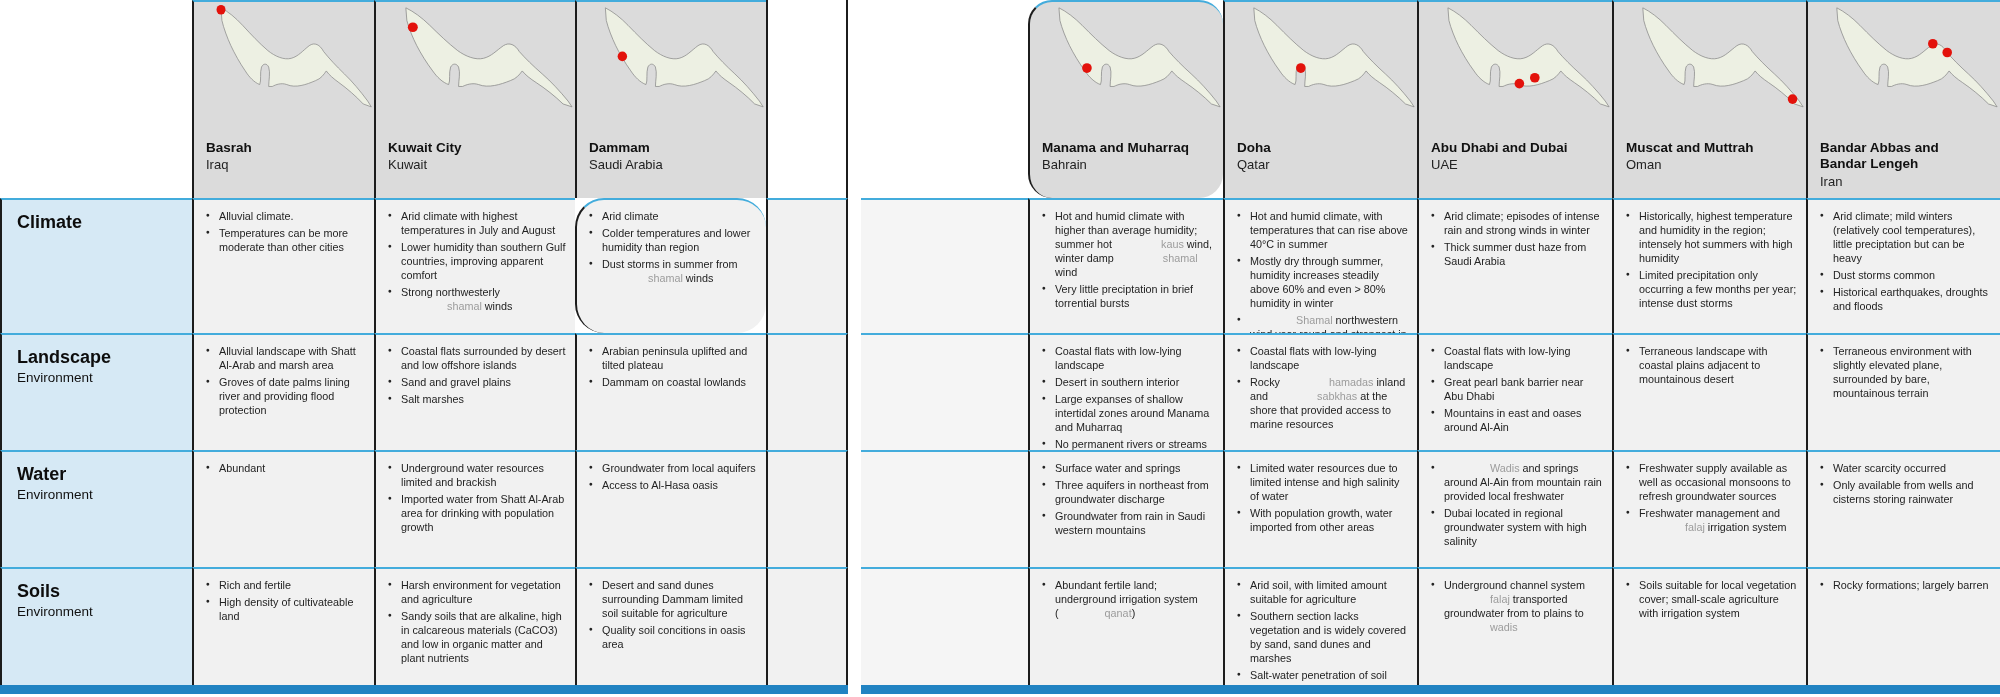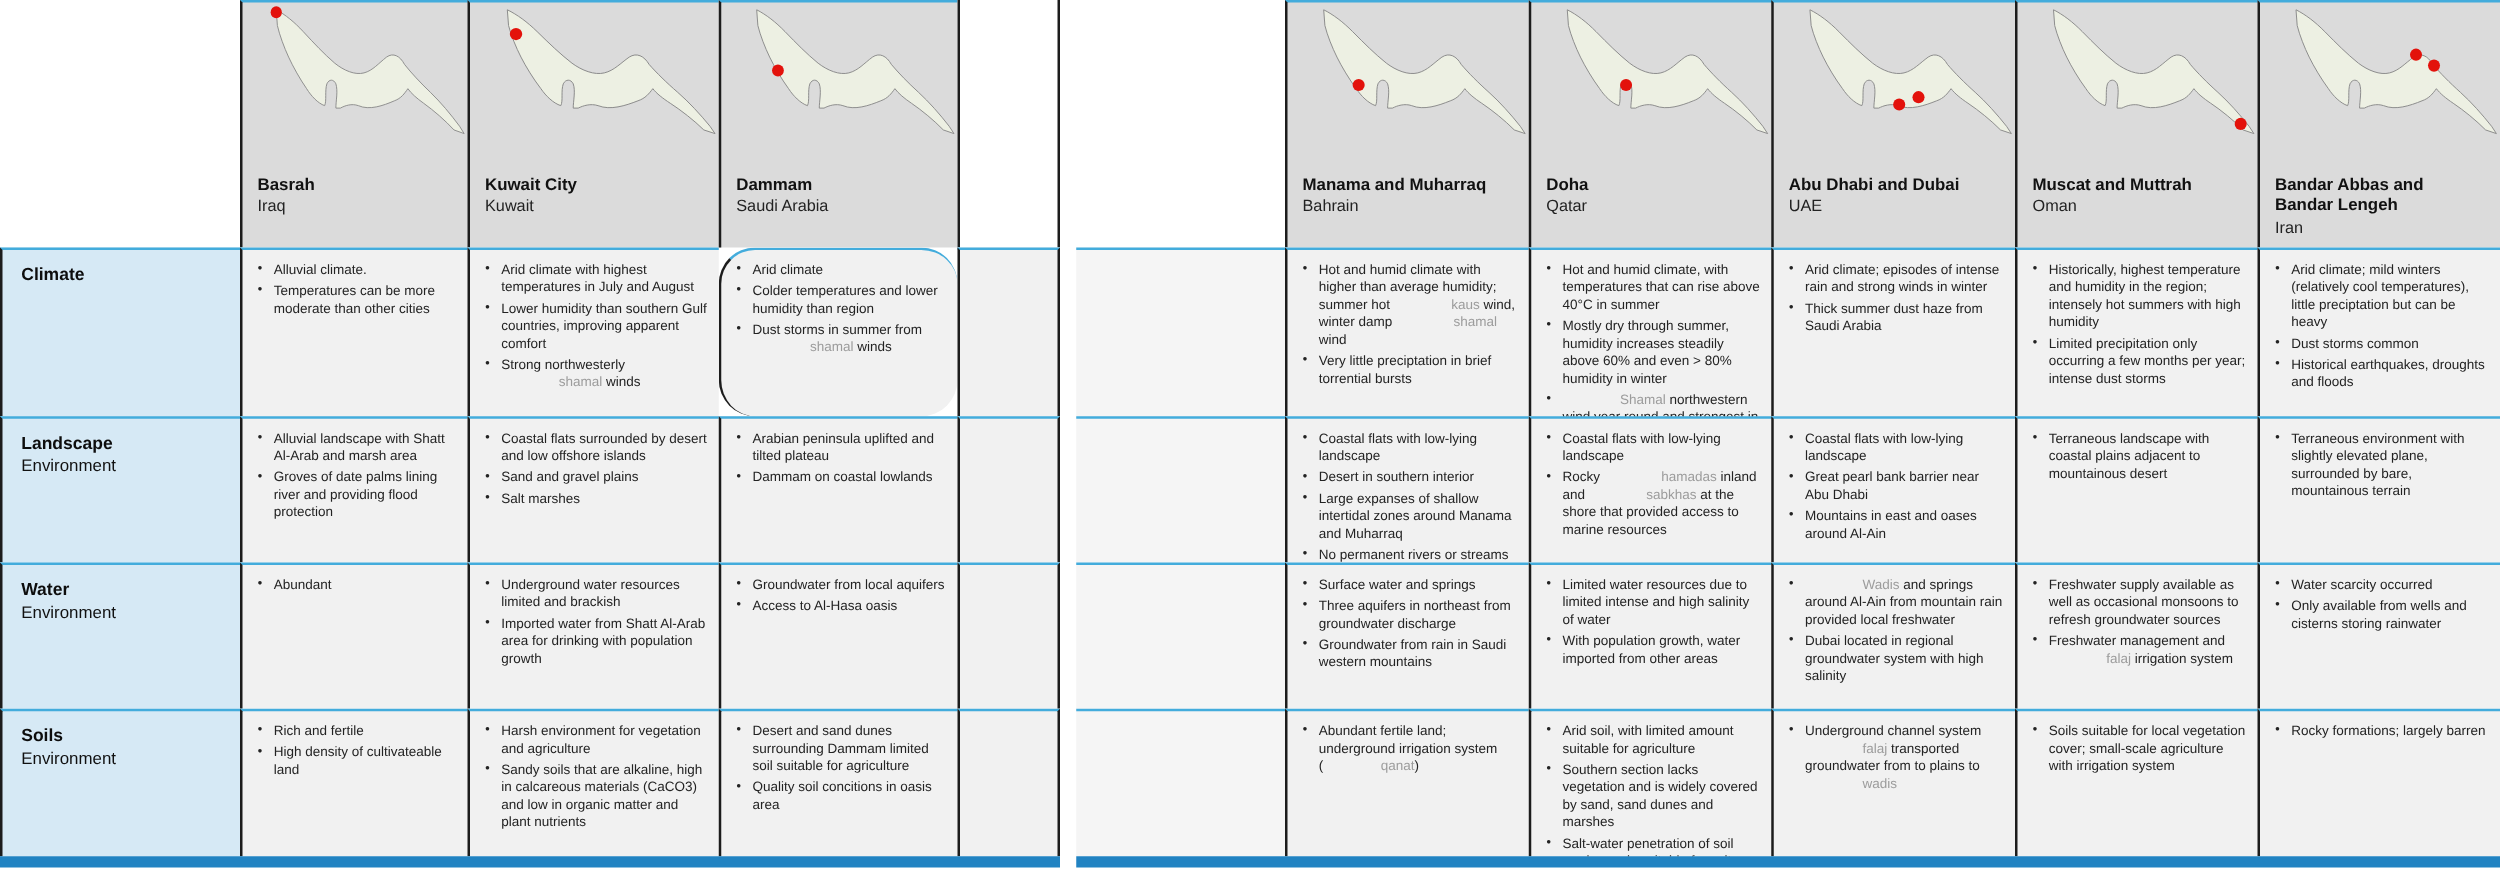--- a/index.html
+++ b/index.html
@@ -9,21 +9,21 @@
   .cell{box-sizing:border-box;overflow:hidden;}
   
   .hdr-city{background:var(--hdr-bg);border-top:2px solid var(--cyan);
             border-left:2px solid var(--dark);display:flex;flex-direction:column;}
   .map{width:100%;height:134px;display:block;flex:none;}
   .cityname{font-weight:bold;font-size:13.5px;color:#111;line-height:1.22;padding:4px 12px 0 12px;}
   .citycountry{font-size:13px;color:#222;line-height:1.25;padding:1px 12px 0 12px;}
   
   .lbl{background:var(--lbl-bg);border-top:2px solid var(--cyan);
        border-left:2px solid var(--dark);padding:11px 8px 0 15px;}
-  .lbl .t{display:block;font-weight:bold;font-size:14px;color:#0d0d0d;line-height:1.25;}
+  .lbl .t{display:block;font-weight:bold;font-size:18px;color:#0d0d0d;line-height:1.25;}
   .lbl .s{display:block;font-size:13.5px;color:#111;line-height:1.3;}
   
   .datacell{background:var(--cell-bg);border-top:2px solid var(--cyan);
             border-left:2px solid var(--dark);padding:9px 8px 0 12px;}
   ul.bl{margin:0;padding:0;list-style:none;}
   ul.bl li{position:relative;padding-left:13px;font-size:10.8px;line-height:1.3;
            color:#232323;margin-bottom:3px;}
   ul.bl li::before{content:"●";position:absolute;left:0;top:2px;font-size:6.5px;color:#232323;}
   .term{color:var(--term);padding-left:46px;}
   
@@ -157,21 +157,21 @@
       <div class="cell blankcell spare-borders" style="grid-area: 4 / 5; background: rgb(241, 241, 241);"></div>
       <div class="cell blankcell spare-borders" style="grid-area: 5 / 5; background: rgb(241, 241, 241);"></div>
       <div class="cell bottom-bar" style="grid-area: 6 / 1 / auto / -1;"></div>
     </div>
     <div class="gtable" style="left: 861px; grid-template-columns: 167px 195px 194px 195px 194px 194px; grid-template-rows: 198px 135px 117px 117px 118px 9px;">
       <div class="cell hdr-blank" style="grid-area: 1 / 1;"></div>
       <div class="cell blankcell" style="grid-area: 2 / 1; background: rgb(245, 245, 245);"></div>
       <div class="cell blankcell" style="grid-area: 3 / 1; background: rgb(245, 245, 245);"></div>
       <div class="cell blankcell" style="grid-area: 4 / 1; background: rgb(245, 245, 245);"></div>
       <div class="cell blankcell" style="grid-area: 5 / 1; background: rgb(245, 245, 245);"></div>
-      <div class="cell hdr-city" style="grid-area: 1 / 2;">
+      <div class="cell hdr-city" style="grid-area: 1 / 2; border-radius: 24px;">
         <svg viewBox="0 0 200 138" preserveAspectRatio="none" class="map">
           <path d="M30 6 C38 10,46 16,54 24 C64 34,72 42,82 50 C90 56,100 60,108 58 C116 56,121 50,128 45 C134 41,140 44,144 51 C150 58,158 66,167 74 C176 82,185 92,193 102 L197 108 L188 105 C180 97,170 89,161 83 C155 79,150 75,147 71 C144 75,141 79,135 81 C125 85,113 89,103 85 C97 83,91 85,87 87 L83 87 C83 81,85 73,83 67 C81 63,77 63,75 67 C73 73,75 81,73 85 C67 83,61 77,57 71 C51 63,45 53,41 45 C37 37,33 27,31 19 Z" fill="#edf0e3" stroke="#8a8a8a" stroke-width="0.8"></path>
           <circle cx="59" cy="68" r="5" fill="#e3120b"></circle>
         </svg>
         <div class="cityname">Manama and Muharraq</div>
         <div class="citycountry">Bahrain</div>
       </div>
       <div class="cell datacell" style="grid-area: 2 / 2;">
         <ul class="bl">
           <li>Hot and humid climate with higher than average humidity; summer hot <span class="term">kaus</span> wind, winter damp <span class="term">shamal</span> wind</li>

